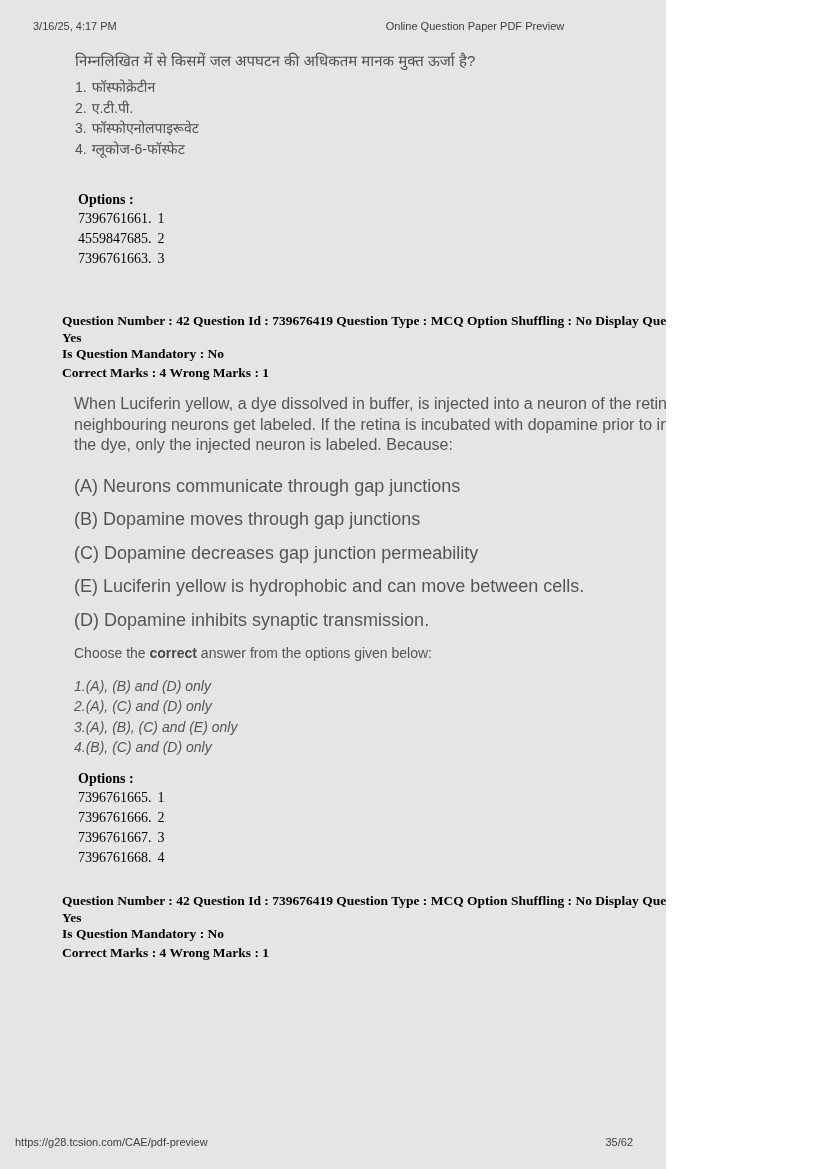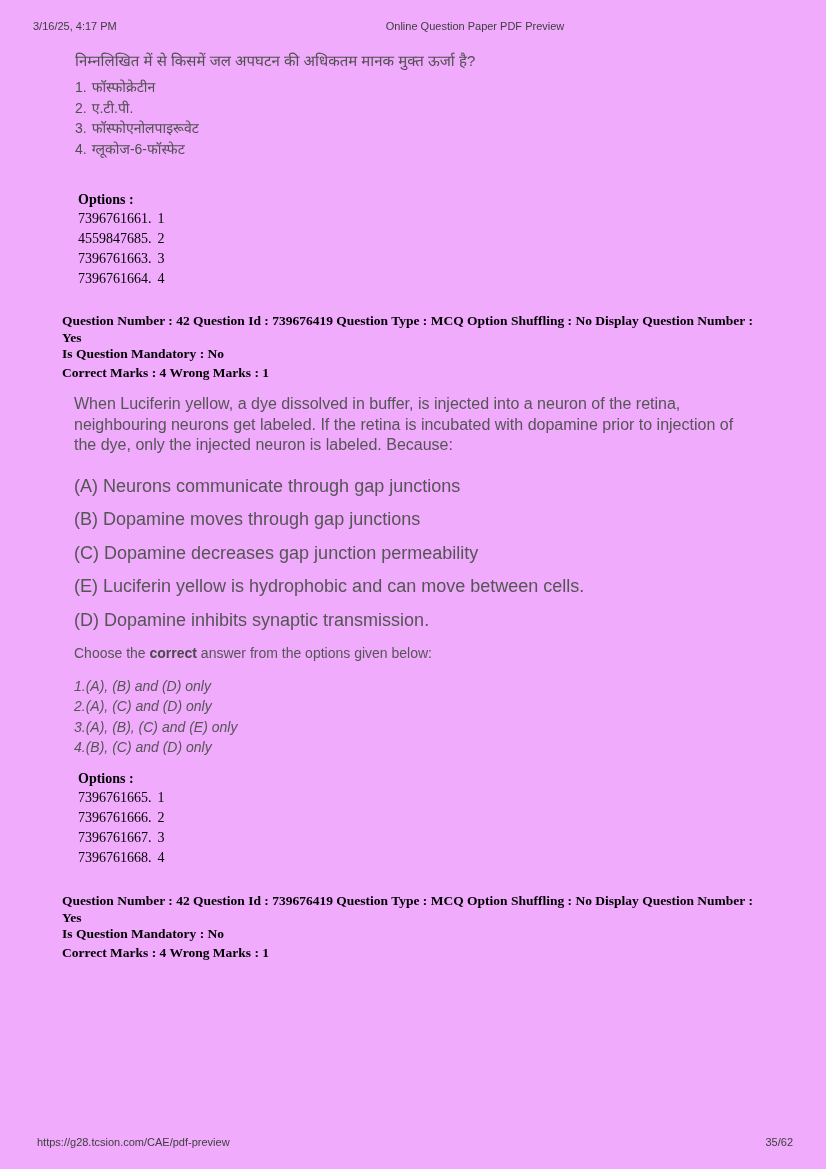--- a/index.html
+++ b/index.html
@@ -1,35 +1,35 @@
 <!DOCTYPE html>
 <html><head>
 <meta charset="utf-8">
 <style>
   * { margin:0; padding:0; box-sizing:border-box; }
   html,body { background:#ffffff; }
   .page {
     position:relative;
-    width:826px;
+    width:666px;
     height:1169px;
-    background:#f0abfc;
+    background:#e5e5e5;
     font-family:"Liberation Sans","DejaVu Sans",sans-serif;
     overflow:hidden;
   }
 
   
   .print-hf {
     position:absolute;
     font-size:11px;
     color:#3d3d3d;
     white-space:nowrap;
   }
   .hf-date { top:20px; left:33px; }
   .hf-title { top:20px; left:475px; transform:translateX(-50%); }
-  .hf-url { top:1136px; left:37px; }
+  .hf-url { top:1136px; left:15px; }
   .hf-page { top:1136px; right:33px; }
 
   
   .q-content { color:#555555; }
 
   .q-hindi { position:absolute; top:51px; left:75px; width:680px; }
   .q-hindi .q-text { font-size:15px; line-height:20px; color:#4f4f4f; }
   .q-hindi .q-opts { margin-top:6px; }
   .q-hindi .q-opt { font-size:14px; line-height:20.5px; color:#4f4f4f; }
   .q-opt .num { margin-right:5px; }
@@ -88,23 +88,20 @@
     <div class="opts-heading">Options :</div>
     <div class="opts-row">
       <span class="oid">7396761661.</span><span>1</span>
     </div>
     <div class="opts-row">
       <span class="oid">4559847685.</span><span>2</span>
     </div>
     <div class="opts-row">
       <span class="oid">7396761663.</span><span>3</span>
     </div>
-    <div class="opts-row">
-      <span class="oid">7396761664.</span><span>4</span>
-    </div>
   </div>
 
   <div class="meta-block meta-1 serif">
     <div class="meta-line">Question Number : 42 Question Id : 739676419 Question Type : MCQ Option Shuffling : No Display Question Number : Yes</div>
     <div class="meta-line">Is Question Mandatory : No</div>
     <div class="meta-line marks">Correct Marks : 4 Wrong Marks : 1</div>
   </div>
 
   <div class="q-english q-content">
     <div class="q-body">When Luciferin yellow, a dye dissolved in buffer, is injected into a neuron of the retina, neighbouring neurons get labeled. If the retina is incubated with dopamine prior to injection of the dye, only the injected neuron is labeled. Because:</div>

